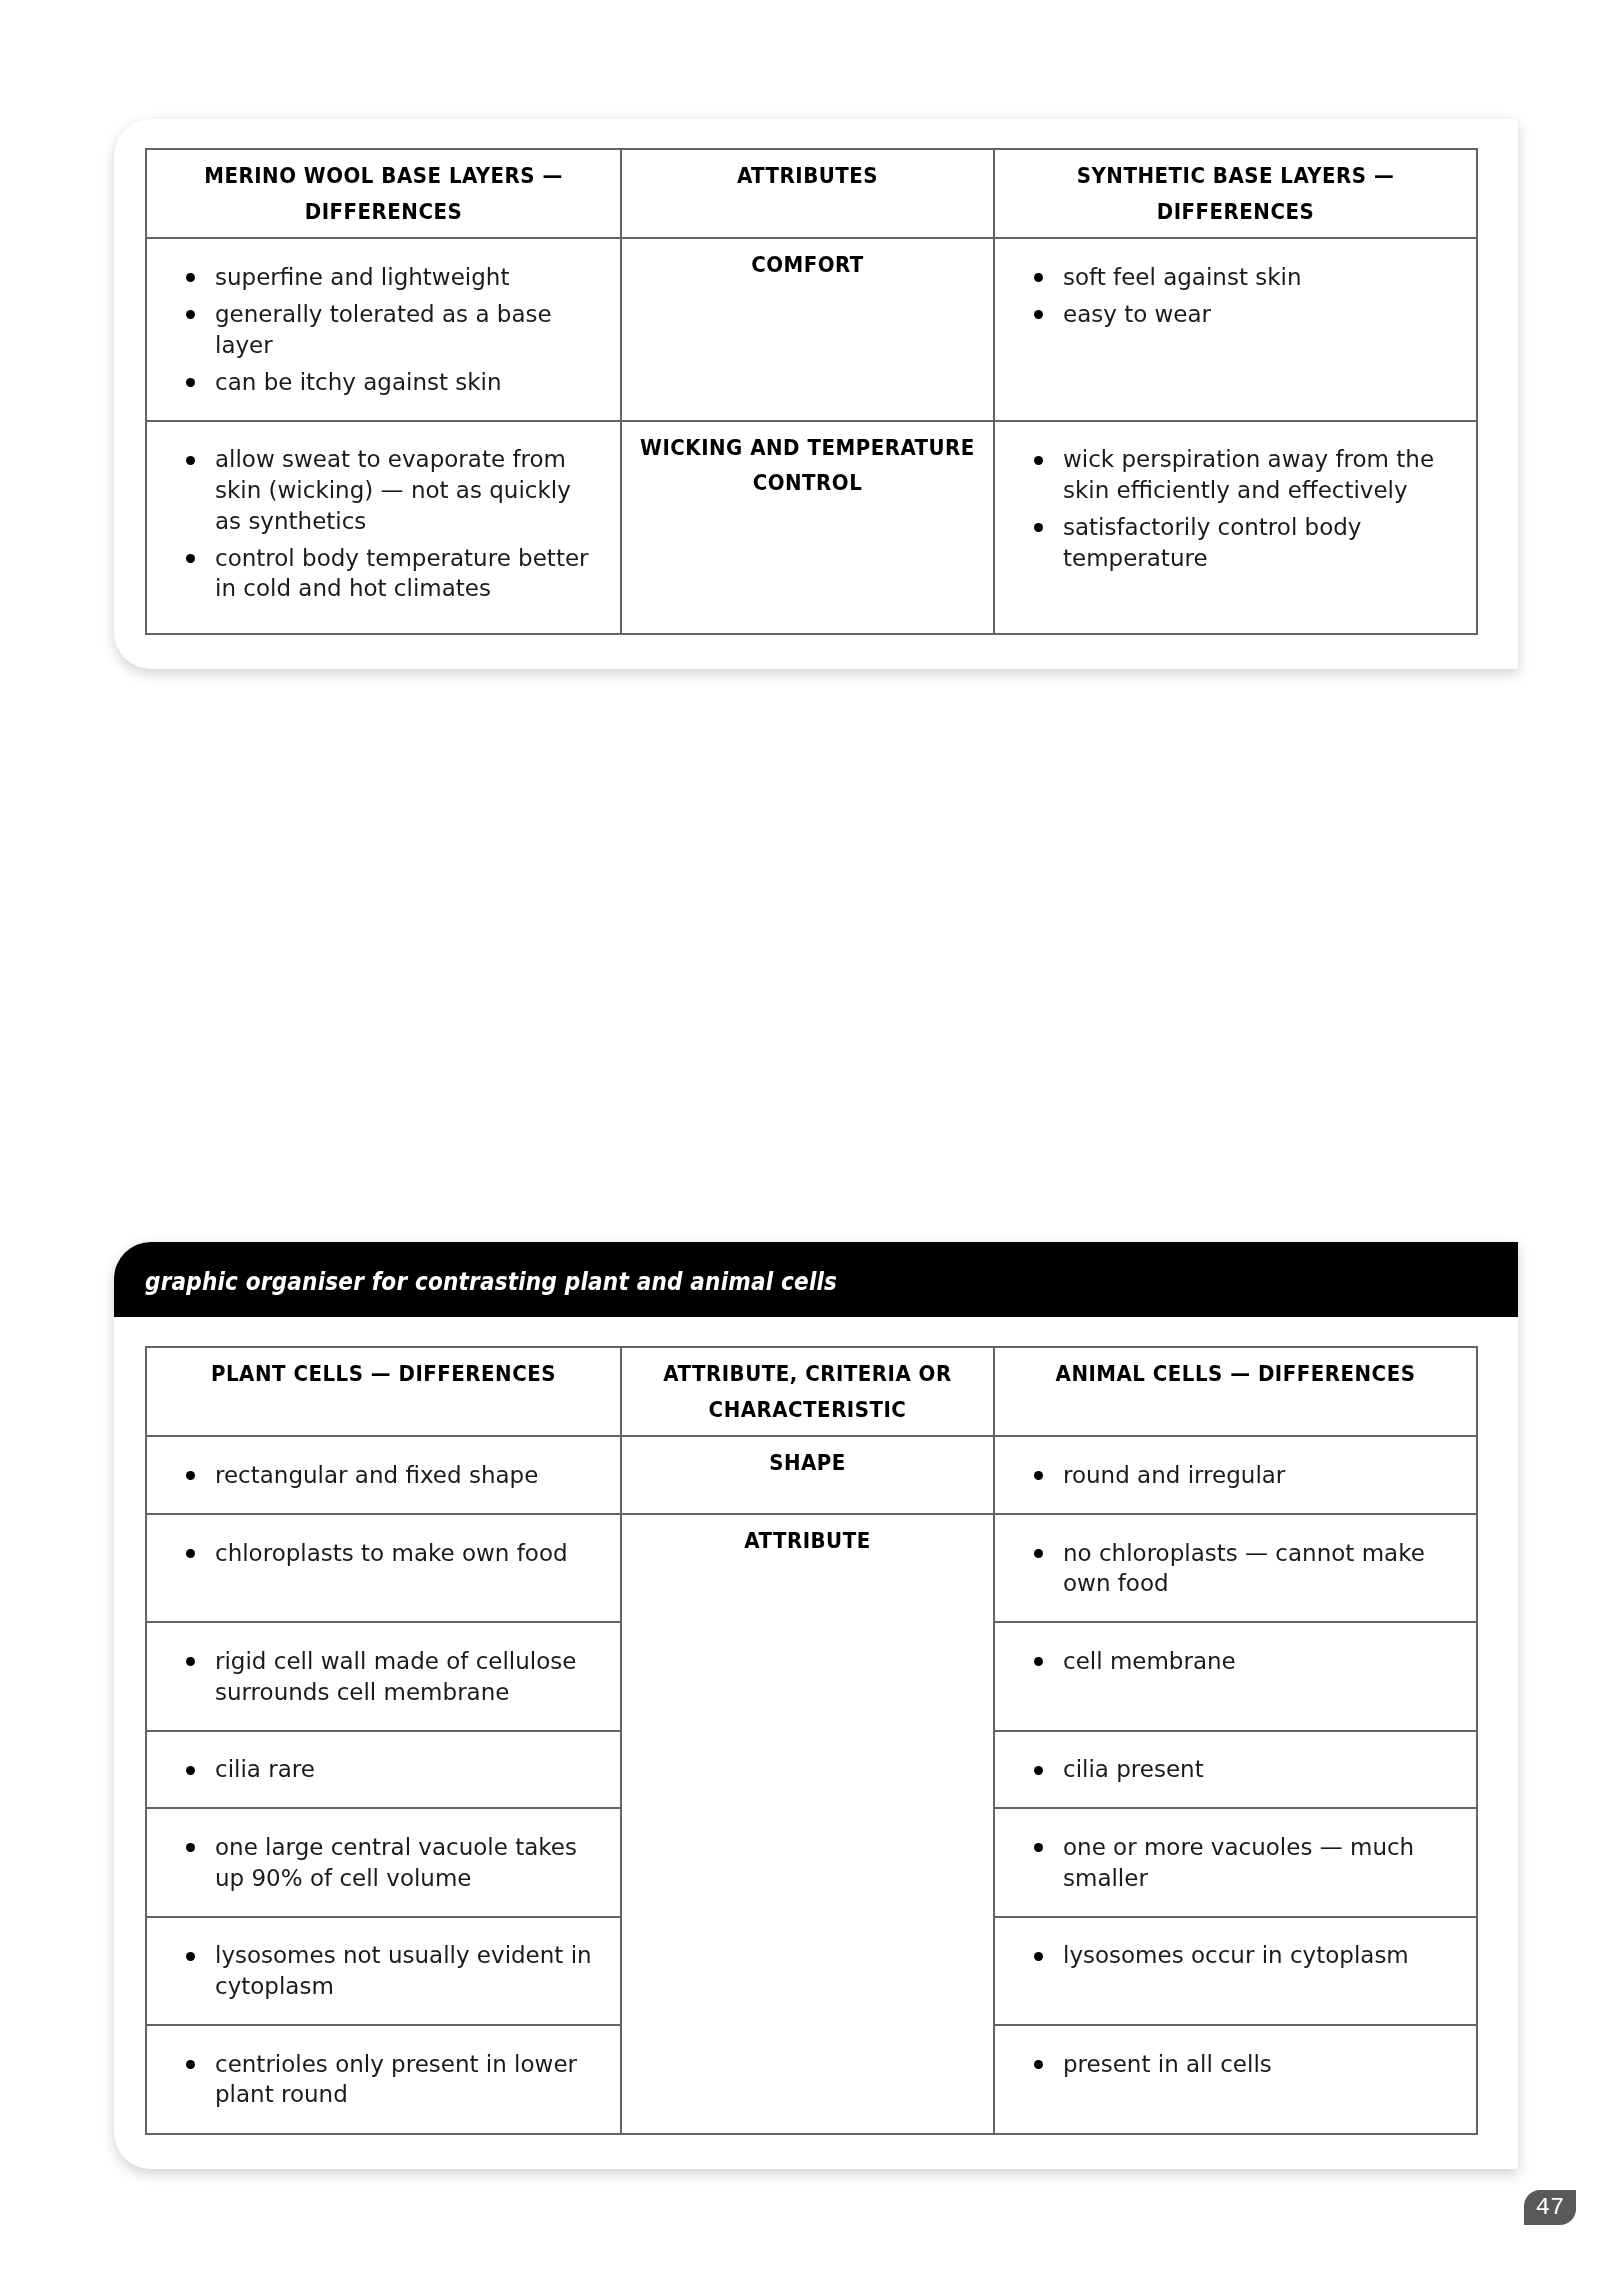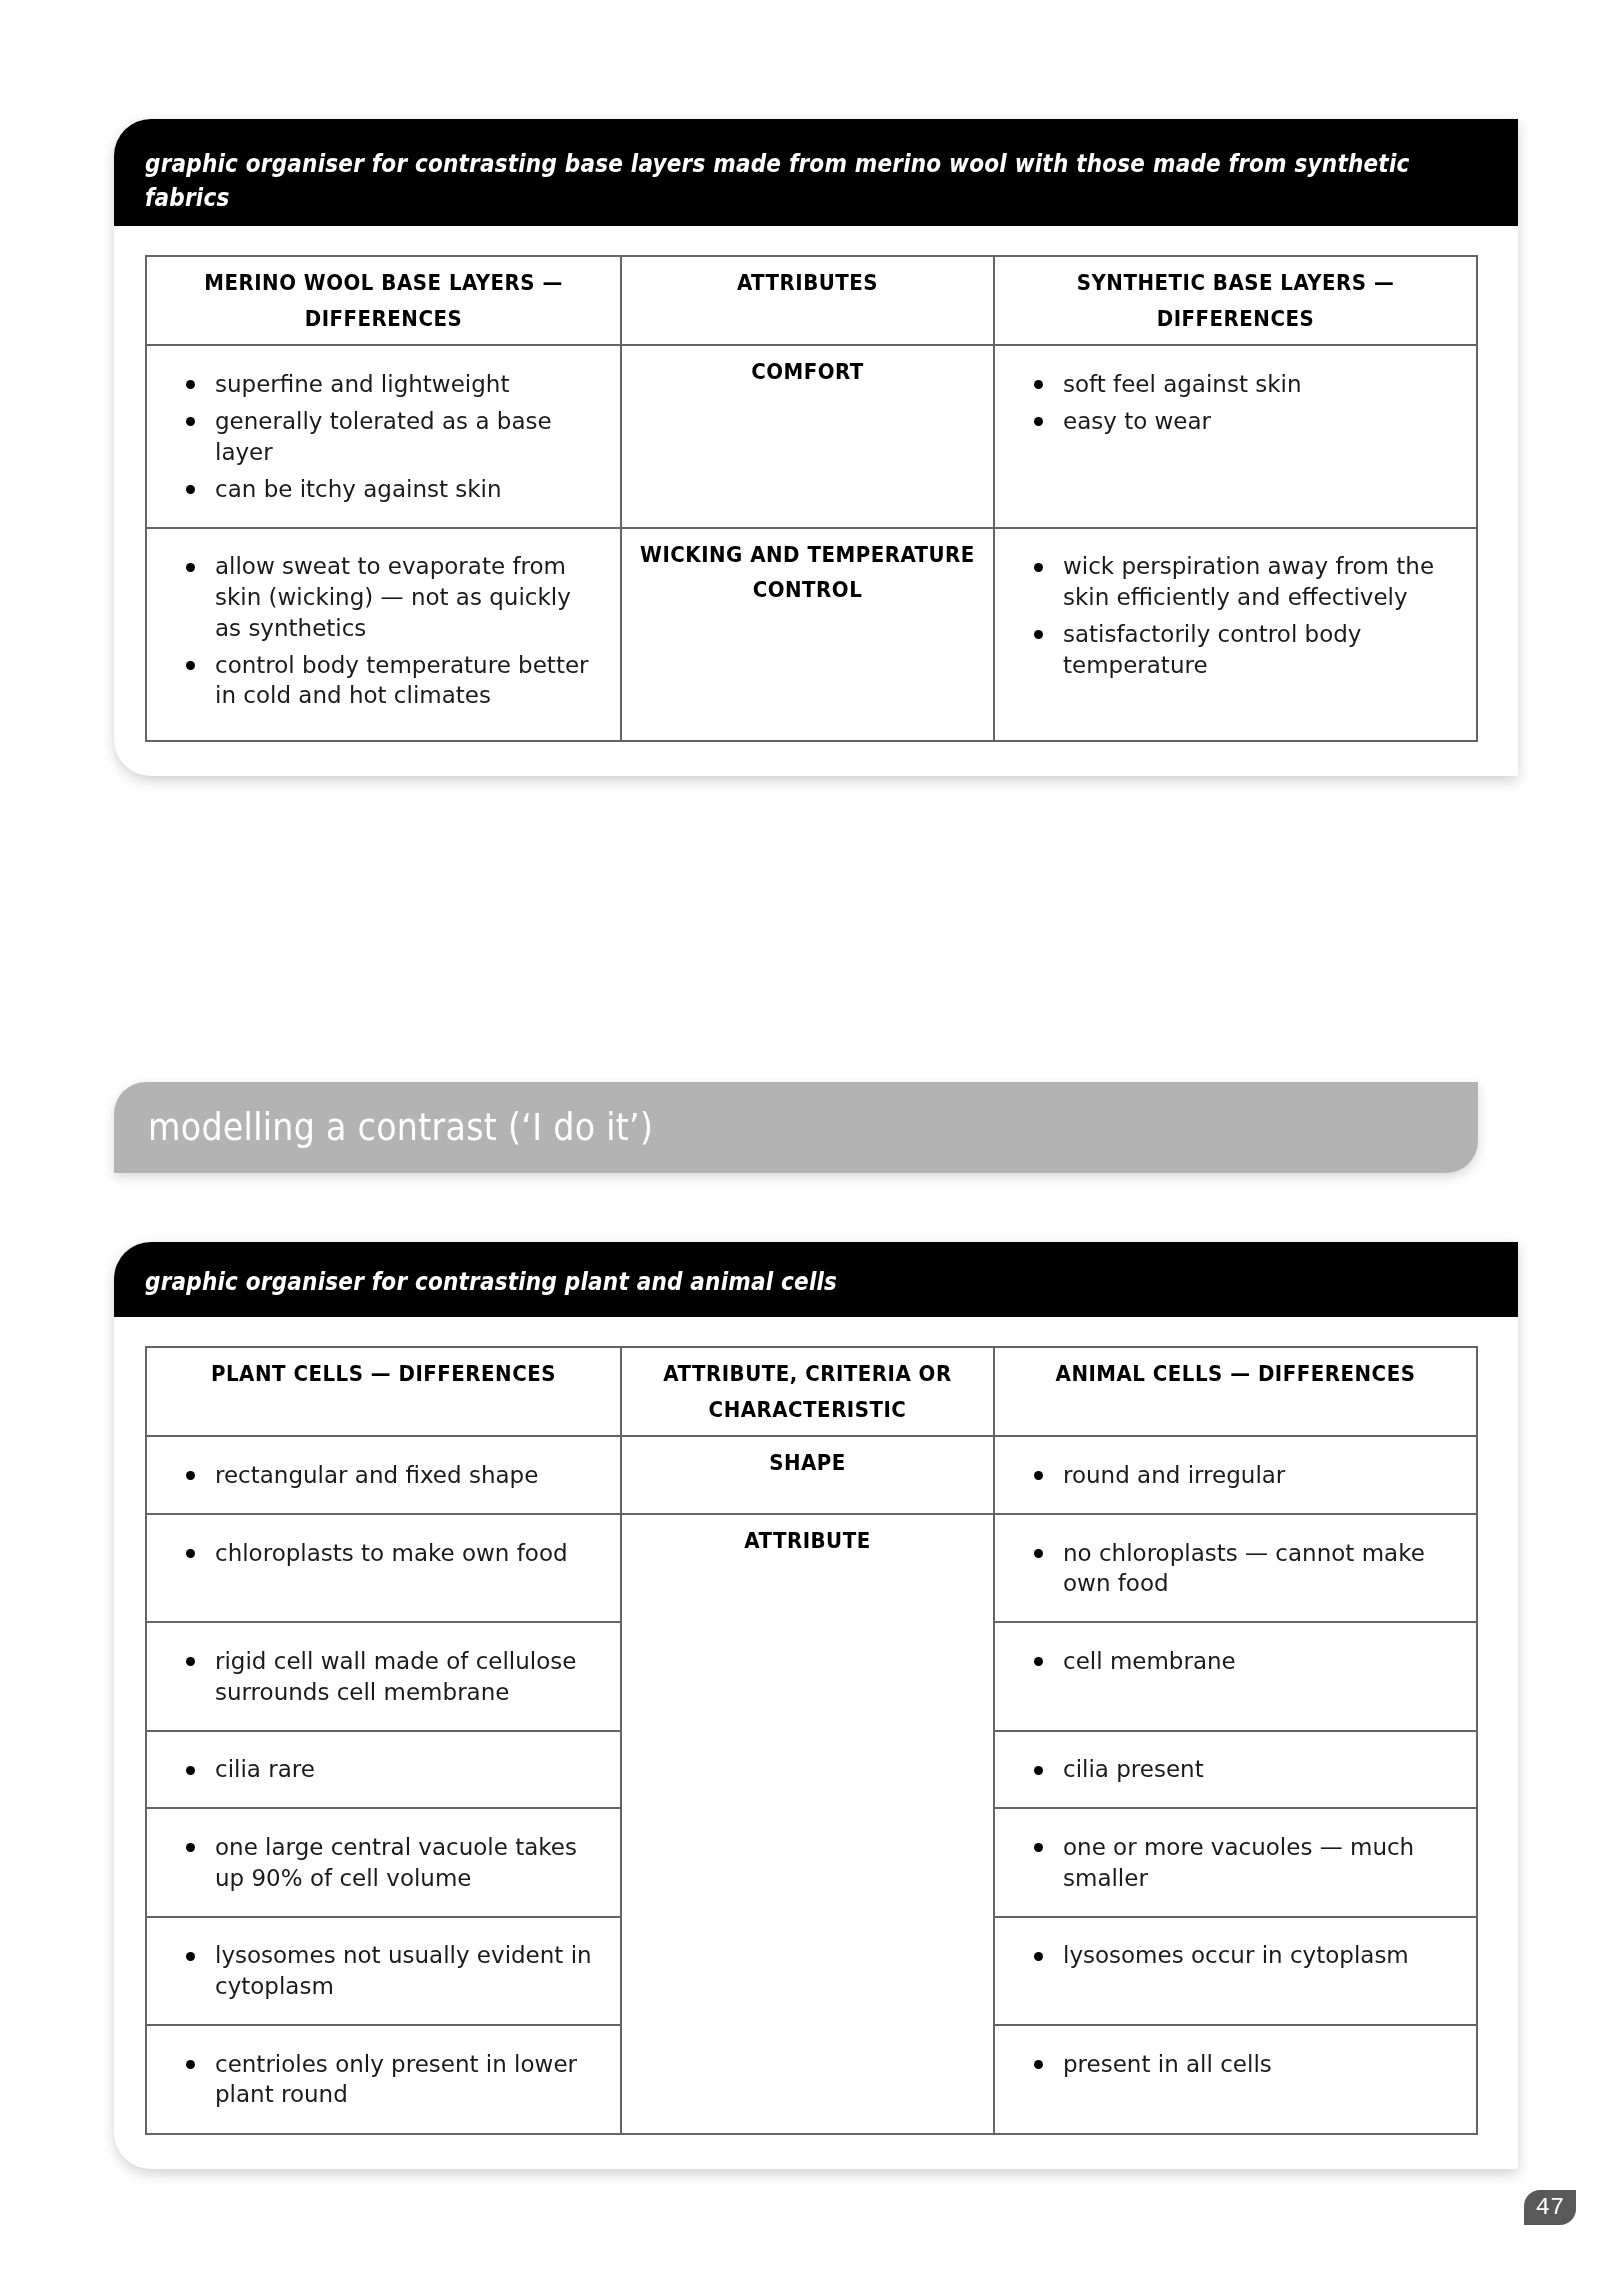--- a/index.html
+++ b/index.html
@@ -158,23 +158,20 @@
     align-items: center;
     justify-content: center;
   }
 </style>
 </head>
 <body>
 
 <div class="page">
 
   <div class="card card-1">
-    <div class="card-header">
-      <span class="hdr-text">graphic organiser for contrasting base layers made from merino wool with those made from synthetic fabrics</span>
-    </div>
     <div class="card-body">
       <table class="go">
         <colgroup>
           <col class="col-left">
             <col class="col-mid">
             <col class="col-right">
         </colgroup>
         <thead>
           <tr>
             <th class="colhdr">MERINO WOOL BASE LAYERS — DIFFERENCES</th>
@@ -215,23 +212,20 @@
                 <li>wick perspiration away from the skin efficiently and effectively</li>
                 <li>satisfactorily control body temperature</li>
               </ul>
             </td>
           </tr>
         </tbody>
       </table>
     </div>
   </div>
 
-  <div class="section-banner">
-    <span class="sb-text">modelling a contrast (‘I do it’)</span>
-  </div>
 
   <div class="card card-2">
     <div class="card-header">
       <span class="hdr-text">graphic organiser for contrasting plant and animal cells</span>
     </div>
     <div class="card-body">
       <table class="go">
         <colgroup>
           <col class="col-left">
             <col class="col-mid">

